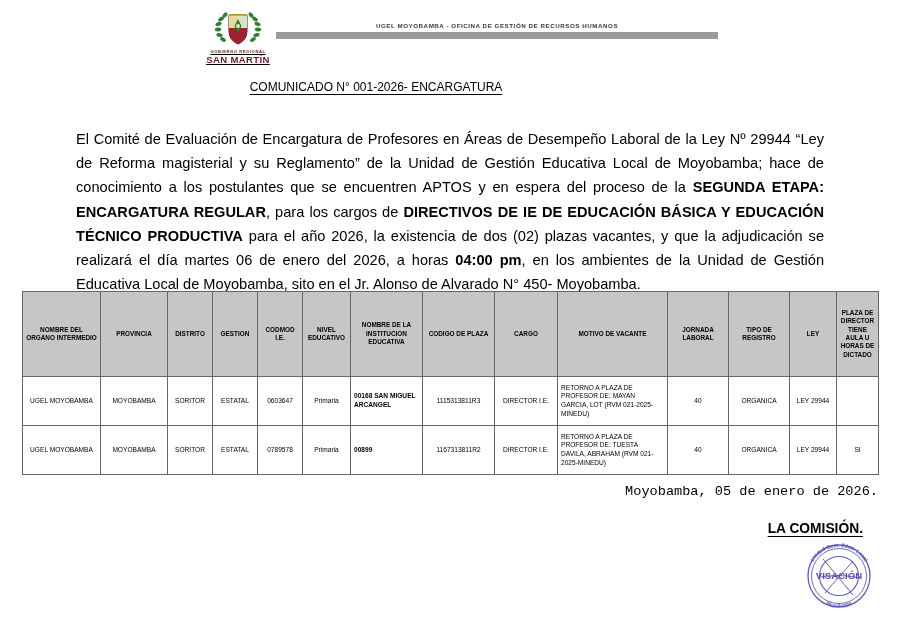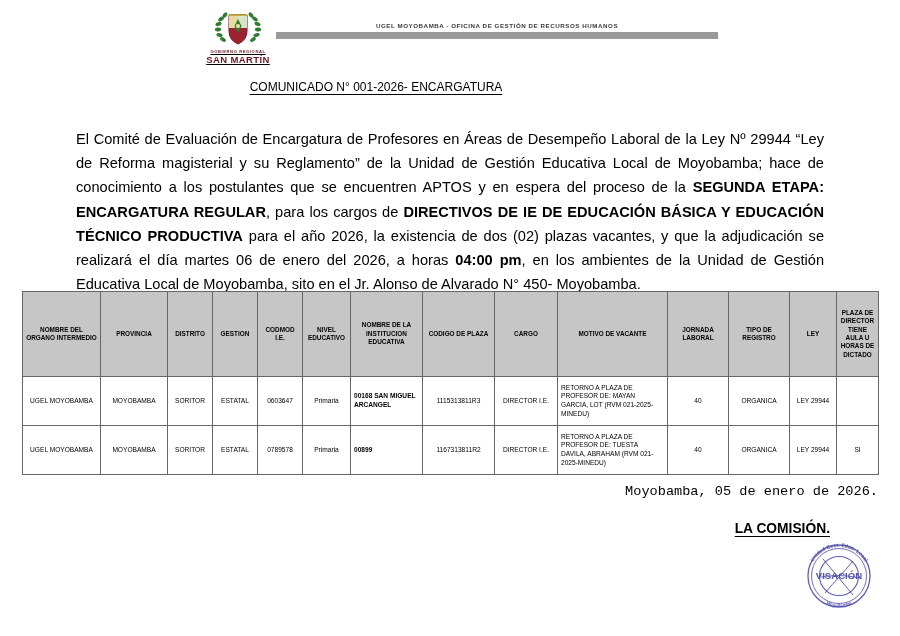--- a/index.html
+++ b/index.html
@@ -157,20 +157,21 @@
   .signature {
     position: absolute;
     top: 521px;
     left: 0;
     width: 830px;
     text-align: right;
     font-size: 13.8px;
     font-weight: bold;
     text-decoration: underline;
     text-underline-offset: 3px;
+    padding-left: 33px;
   }
 
   
   .stamp {
     position: absolute;
     left: 797px;
     top: 537px;
     width: 84px;
     height: 76px;
   }

